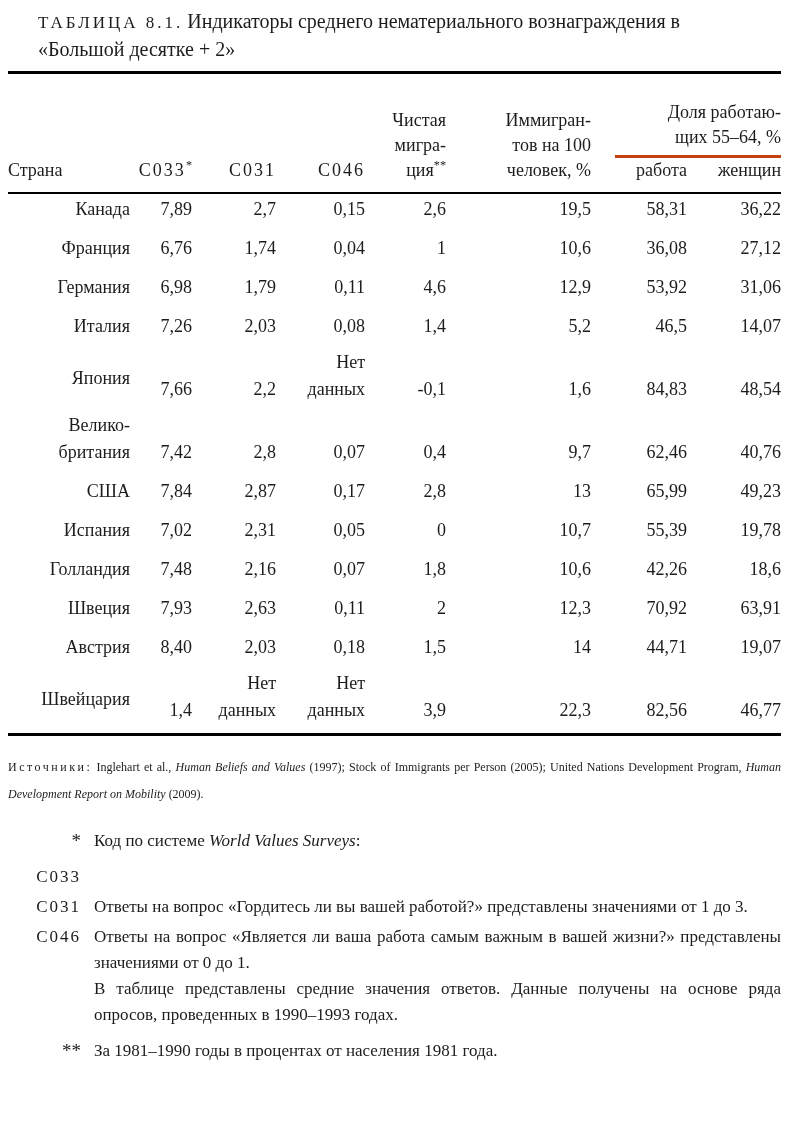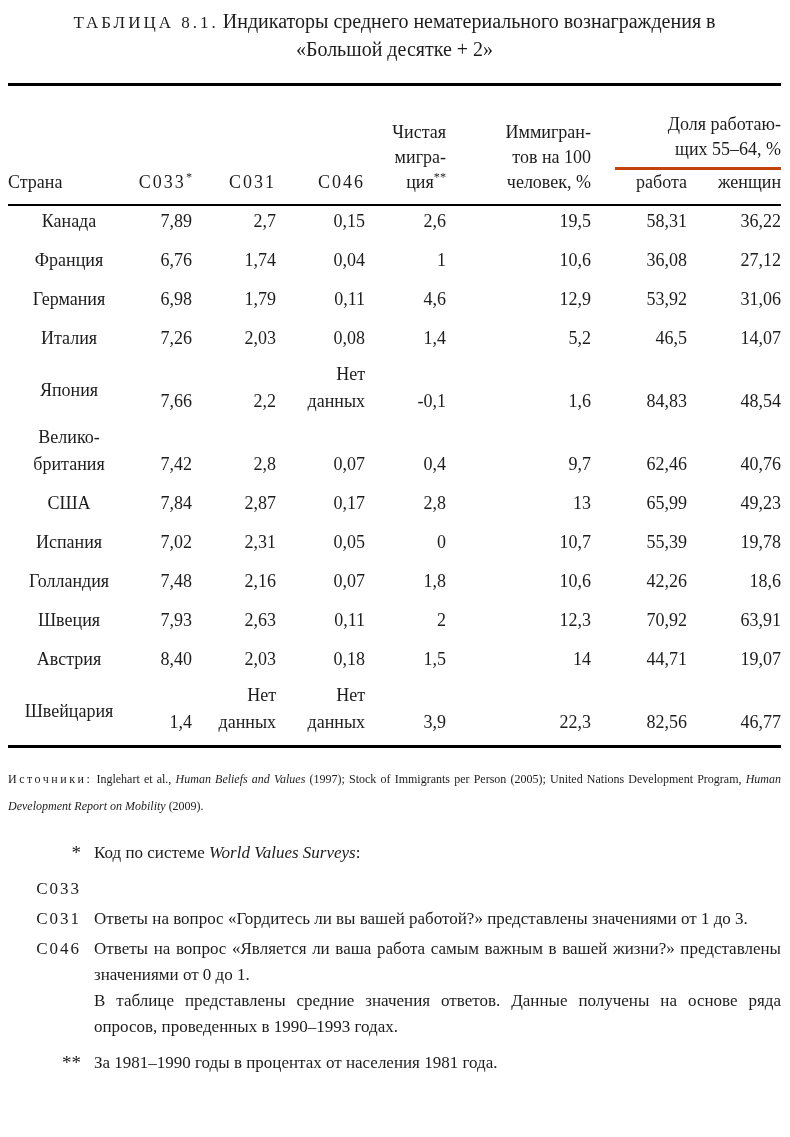--- a/index.html
+++ b/index.html
@@ -9,24 +9,24 @@
   body {
     width: 790px; height: 1137px;
     overflow: hidden;
     color: #1c1c1c;
     font-family: "Liberation Serif", "DejaVu Serif", serif;
   }
   .page { padding: 8px 9px 0 8px; }
 
   
   .title {
-    text-align: center;
+    text-align: left;
     font-size: 20px;
     line-height: 27px;
-    margin: 0 30px 20px 30px;
+    margin: 0 30px 8px 30px;
   }
   .title-label {
     font-size: 17px;
     letter-spacing: 3px;
     margin-right: 4px;
   }
 
   
   table {
     border-collapse: collapse;
@@ -63,21 +63,21 @@
   tr.subhead th { height: 25px; }
 
   td {
     font-size: 18px;
     line-height: 27px;
     vertical-align: bottom;
     text-align: right;
     padding: 0 0 9px 0;
   }
   td.country {
-    text-align: center;
+    text-align: right;
     white-space: pre-line;
   }
   td.v-mid { vertical-align: middle; padding-bottom: 4px; }
   tr.single { height: 39px; }
   tr.tall { height: 63px; }
 
   
   .sources {
     margin: 18px 0 0 0;
     font-size: 12px;

